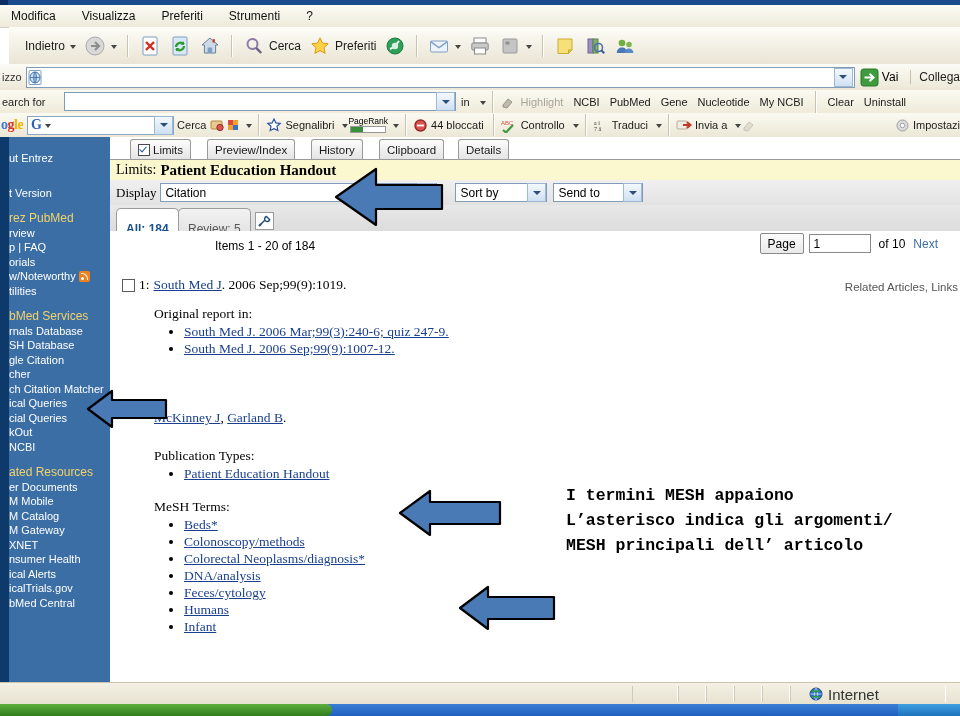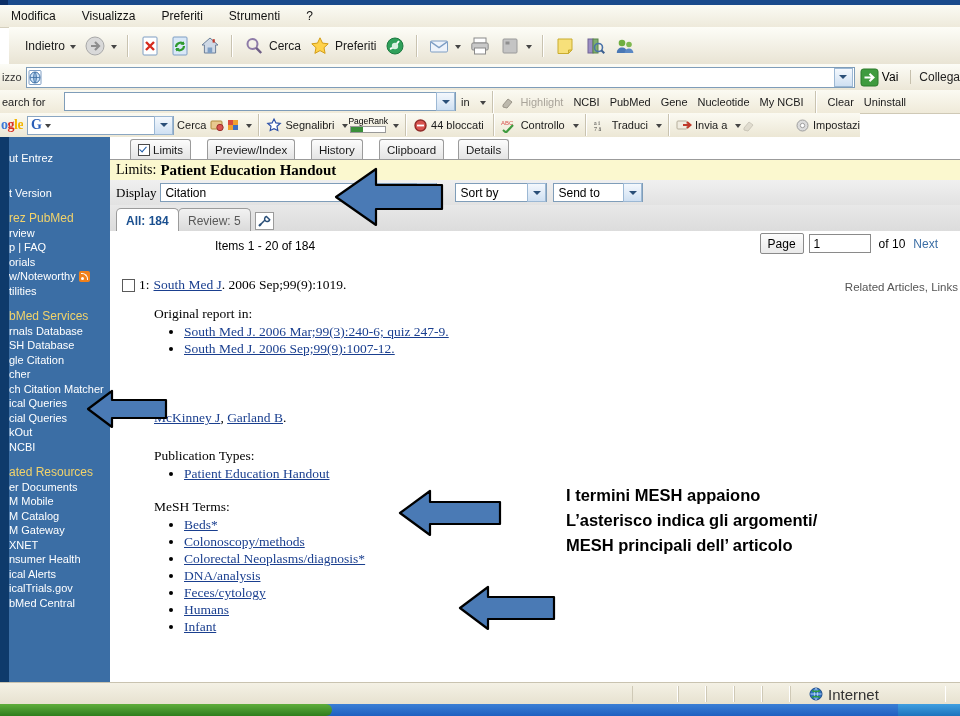--- a/index.html
+++ b/index.html
@@ -57,21 +57,21 @@
   #ncbibar{position:absolute;left:0;top:90px;width:960px;height:23px;
     background:linear-gradient(#fbfaf2,#efead9);
     border-bottom:1px solid #cfc9b6;display:flex;align-items:center;}
   #ncbibar .lab{font-size:11px;color:#222;padding-left:2px;}
   #ncbisearch{width:390px;height:17px;background:#fff;border:1px solid #7f9db9;
     display:flex;align-items:center;margin-left:4px;}
   #ncbibar .nlink{font-size:11px;color:#1b1b1b;padding:0 5px;}
   #ncbibar .nlink.dim{color:#a9a49a;}
 
   
-  #gbar{position:absolute;left:0;top:113px;width:860px;height:24px;
+  #gbar{position:absolute;left:0;top:113px;width:960px;height:24px;
     background:linear-gradient(#fbfaf2,#ece7d5);
     border-bottom:1px solid #b9b3a0;display:flex;align-items:center;}
   #glogo{font-size:14px;font-family:"Liberation Serif",serif;padding-left:1px;letter-spacing:-0.5px;}
   #glogo b:nth-child(1){color:#3b78d8;}
   #glogo b:nth-child(2){color:#d93025;}
   #glogo b:nth-child(3){color:#f2b600;}
   #gsearch{width:145px;height:17px;background:#fff;border:1px solid #8aa6c2;
     display:flex;align-items:center;margin-left:4px;}
   #gsearch .gg{color:#2b5fb8;font-weight:bold;font-family:"Liberation Serif",serif;
     font-size:14px;padding-left:3px;}
@@ -120,21 +120,21 @@
     background:linear-gradient(#f0f0f0,#e2e2e2);display:flex;align-items:center;}
   #dispbar .dlab{font-family:"Liberation Serif",serif;font-size:13px;padding-left:6px;}
   .selbox{height:17px;background:#fff;border:1px solid #7f9db9;display:flex;align-items:center;
     justify-content:space-between;font-size:12px;color:#000;margin-left:4px;}
   .selbox .v{padding-left:4px;white-space:nowrap;}
 
   
   #restabs{position:absolute;left:0;top:68px;width:850px;height:26px;
     background:linear-gradient(#e8e8e8,#dcdcdc);}
   #restabs .rt{position:absolute;top:3px;height:23px;border:1px solid #9b9b9b;border-bottom:none;
-    border-radius:5px 5px 0 0;display:flex;align-items:center;padding:0 9px;font-size:12px;}
+    border-radius:5px 5px 0 0;display:flex;align-items:center;padding:8px 9px;font-size:12px;}
   #restabs .rt.active{background:#fff;color:#1a4f8f;font-weight:bold;}
   #restabs .rt.inactive{background:linear-gradient(#f2f2f2,#d9d9d9);color:#585858;}
   #wrench{position:absolute;top:7px;width:17px;height:16px;background:#fff;
     border:1px solid #9b9b9b;display:flex;align-items:center;justify-content:center;font-size:11px;color:#2a4f78;}
 
   
   #results{position:absolute;left:0;top:94px;width:850px;height:451px;background:#fff;
     font-family:"Liberation Serif",serif;font-size:13.5px;color:#000;}
   #itemsline{position:absolute;left:105px;top:8px;font-family:"Liberation Sans",sans-serif;font-size:12px;}
   #pager{position:absolute;right:22px;top:2px;display:flex;align-items:center;
@@ -171,21 +171,21 @@
     background:linear-gradient(#3a7fd5,#1f5fc0);}
   #taskbar .start{position:absolute;left:0;top:0;width:332px;height:12px;
     background:linear-gradient(#5fae3c,#2f7d1d);border-radius:0 6px 6px 0;}
   #taskbar .tray{position:absolute;right:0;top:0;width:62px;height:12px;
     background:linear-gradient(#3f9fe0,#1c73bd);}
 
   
   .arrow{position:absolute;}
   .arrow svg{display:block;}
   #note{position:absolute;left:566px;top:483px;width:390px;
-    font-family:Liberation Sans, sans-serif;font-size:16.5px;font-weight:bold;
+    font-family:Liberation Mono, monospace;font-size:16.5px;font-weight:bold;
     color:#000;line-height:25px;}
 </style>
 </head>
 <body>
 
 <div id="titlestrip">
   <div class="lt"></div>
 </div>
 
 <div id="menubar" class="row">

